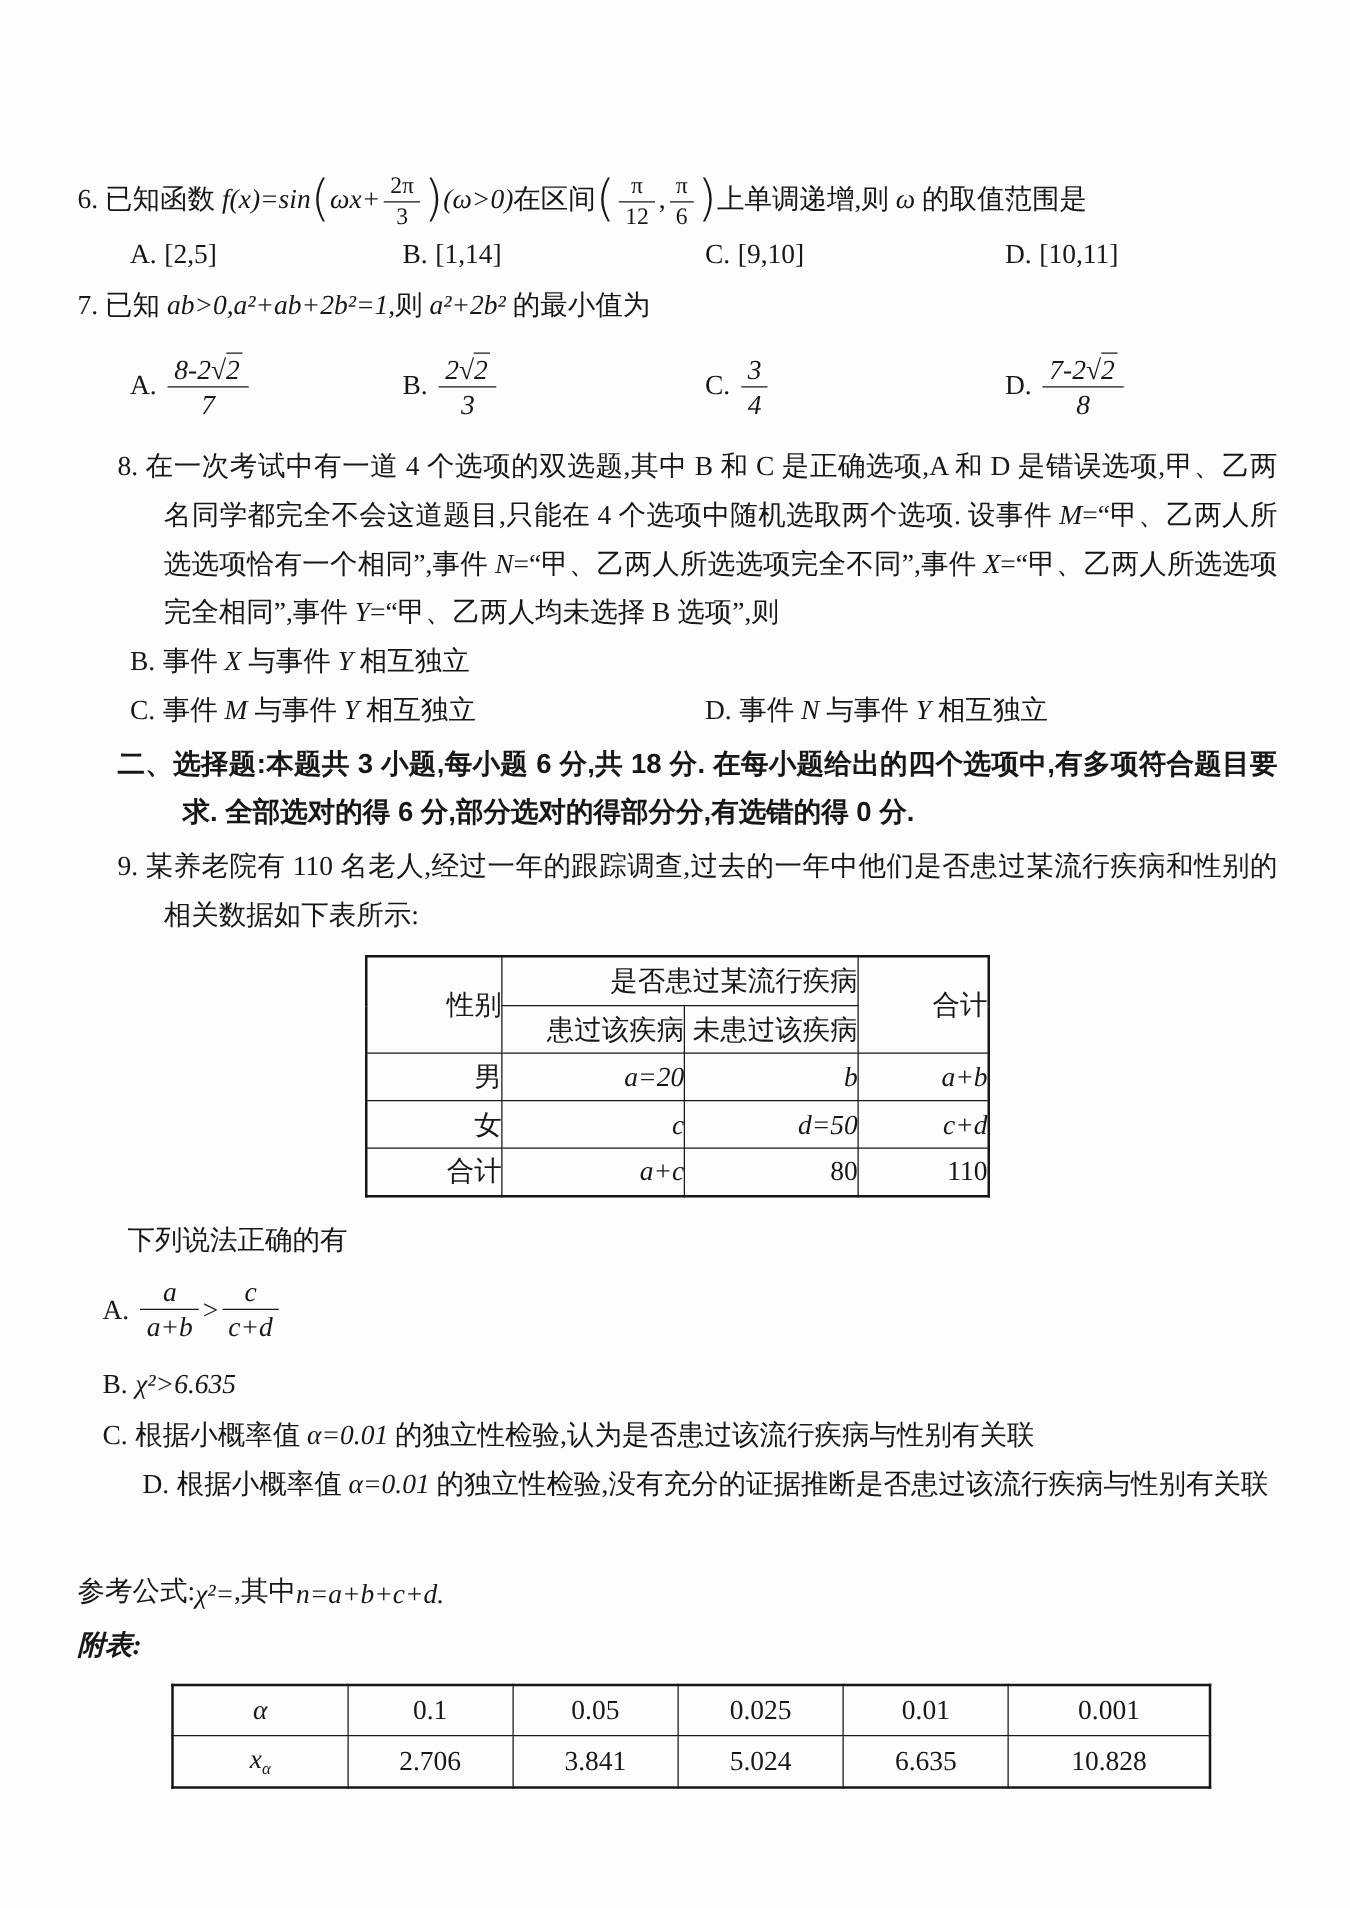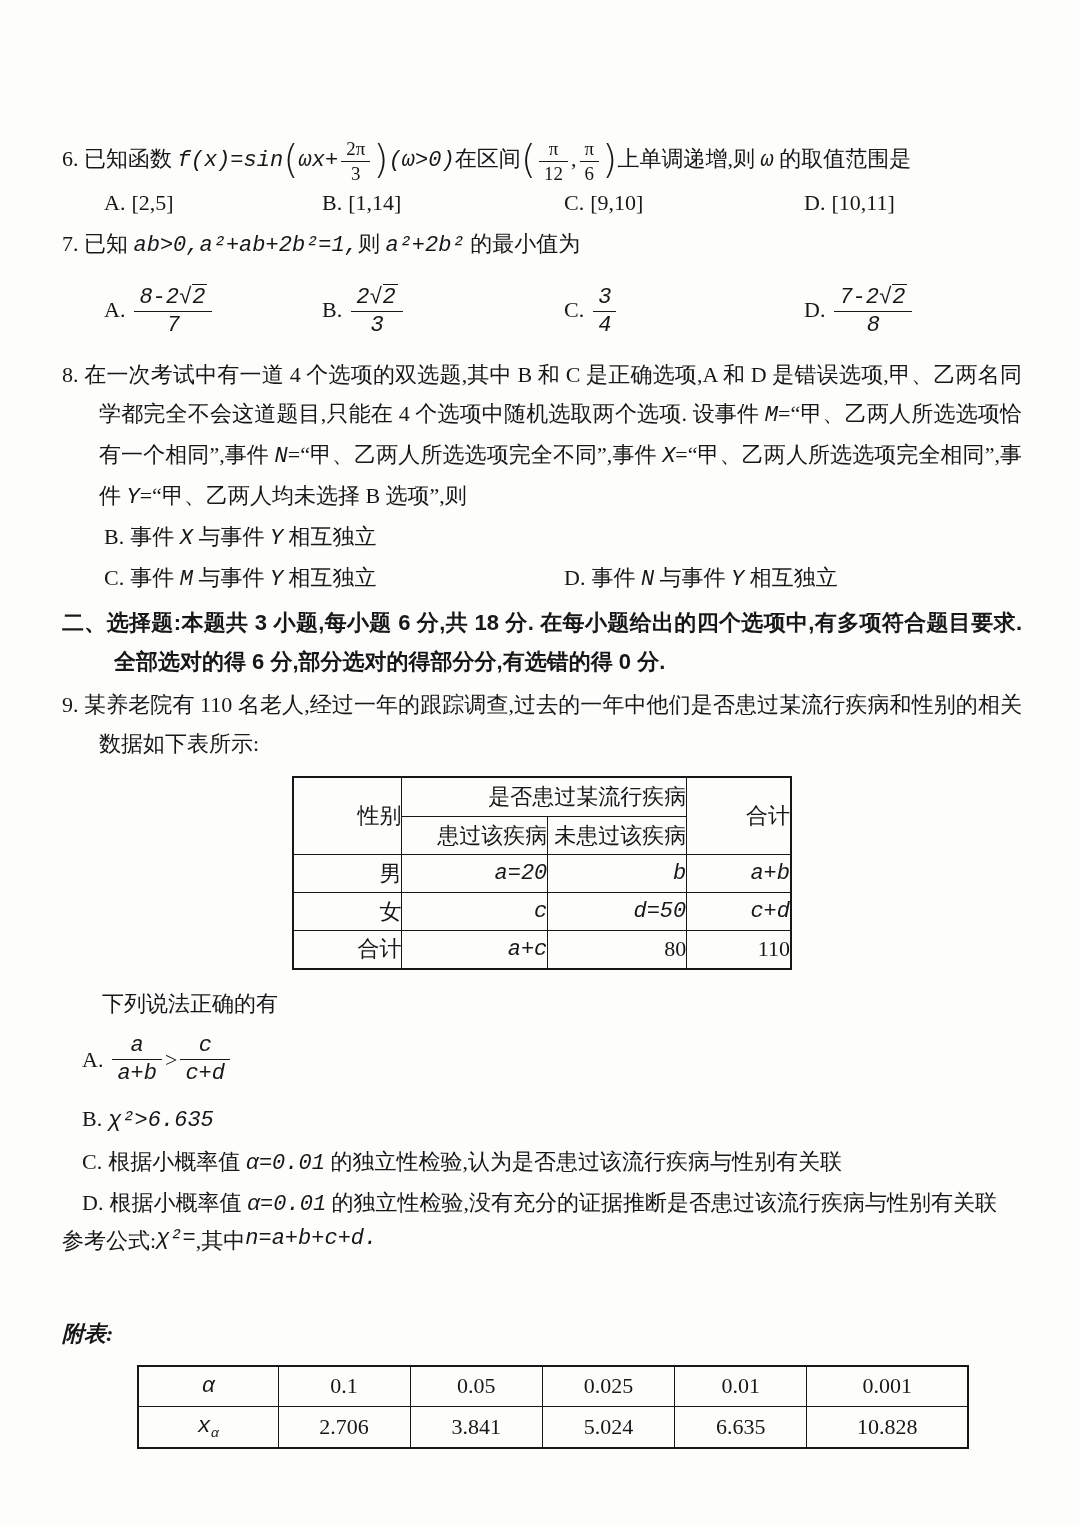--- a/index.html
+++ b/index.html
@@ -7,22 +7,22 @@
     margin: 0; padding: 0;
     width: 1080px; height: 1526px;
     background: #fdfdfc;
     color: #171717;
     font-family: "Liberation Serif", "DejaVu Serif", serif;
     font-size: 22px;
     overflow: hidden;
   }
   .page { padding: 138px 58px 0 62px; }
 
-  .mit { font-style: italic; font-family: Liberation Mono, monospace; }
-  .just { text-align: justify; }
+  .mit { font-style: italic; font-family: Liberation Serif, serif; }
+  .just { text-align: justify; margin-left: 32px; }
   p { margin: 0; line-height: 39px; }
 
   
   .hang { padding-left: 37px; text-indent: -37px; }
   .hang-sect { padding-left: 52px; text-indent: -52px; font-weight: bold;
                font-family: "Liberation Sans", "DejaVu Sans", sans-serif; }
 
   
   .frac { display: inline-block; vertical-align: middle; text-align: center;
           margin: 0 3px; text-indent: 0; line-height: 1.15; }
@@ -63,21 +63,21 @@
   
   .ta { margin: 12px 0 0 75px; width: 832px; border: 2.5px solid #171717; }
   .ta td { border: 1.6px solid #171717; text-align: center; height: 41px; }
   .ta td:first-child { width: 140px; }
 
   .q9opts { padding-left: 20px; }
   .q9opts .hang { padding-left: 68px; text-indent: -68px; }
   .b-row { margin: 2px 0; }
   .a-row { display: flex; align-items: center; min-height: 74px; }
 
-  .formula-row { display: flex; align-items: flex-start; min-height: 80px; margin-top: 2px; }
+  .formula-row { display: flex; align-items: flex-end; min-height: 80px; margin-top: 2px; }
   .frac-big { margin: 0 4px; }
   .frac-big .num, .frac-big .den { padding: 1px 8px; }
 
   .fujian { margin-top: 8px; }
   .footer { text-align: center; margin-top: 34px; letter-spacing: 1px; }
   .footer .gap { display: inline-block; width: 28px; }
   sub { font-size: 0.62em; }
 </style>
 </head>
 <body>

